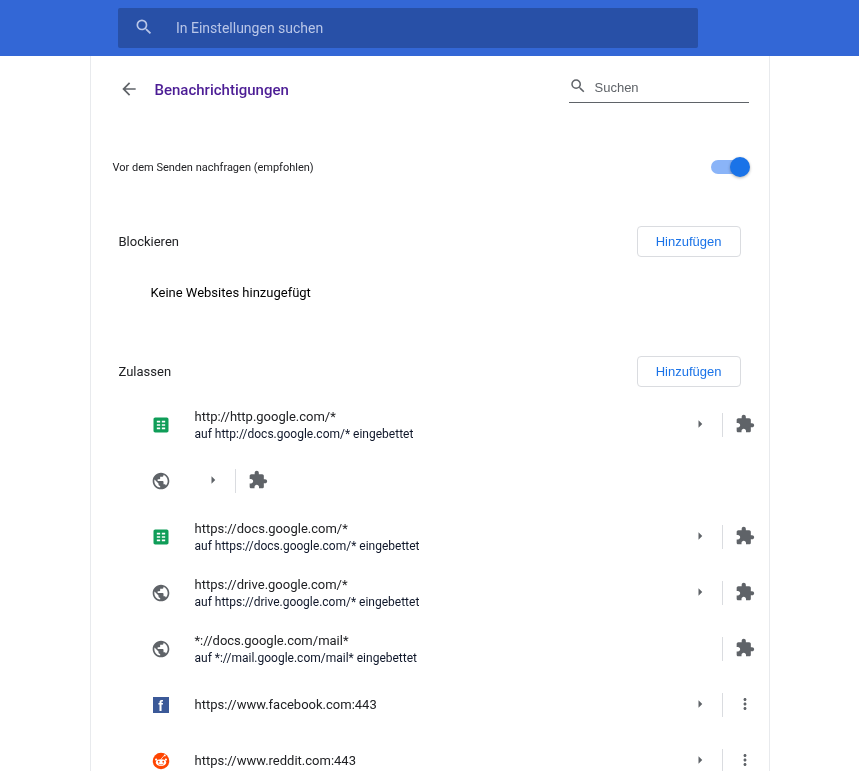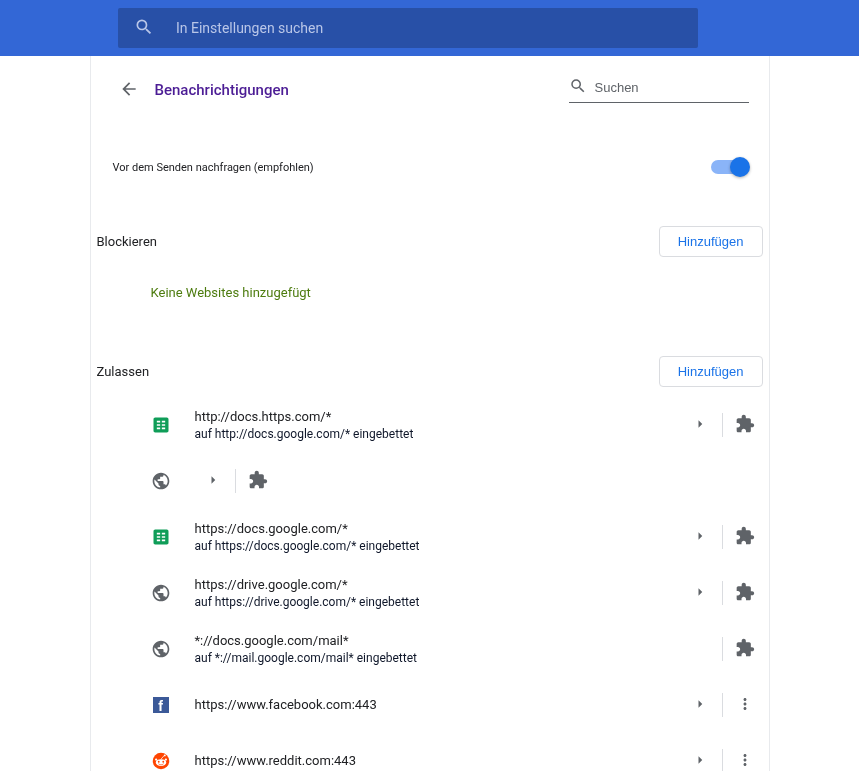--- a/index.html
+++ b/index.html
@@ -80,37 +80,37 @@
     content: '';
     position: absolute;
     width: 20px; height: 20px;
     background: #1a73e8;
     border-radius: 50%;
     right: -3px; top: -3px;
     box-shadow: 0 1px 3px rgba(0,0,0,0.3);
   }
   .group-header {
     display: flex; align-items: center;
-    padding: 10px 6px;
+    padding: 10px 28px;
     margin-top: 28px;
   }
   .group-title { flex: 1; font-size: 13px; color: #202124; }
   .add-btn {
     border: 1px solid #dadce0;
     color: #1a73e8;
     background: #fff;
     padding: 7px 18px;
     border-radius: 4px;
     font-size: 13px;
     cursor: pointer;
     font-weight: 500;
   }
   .empty-text {
     padding: 18px 20px 18px 60px;
-    color: #4d7c0f;
+    color: #000000;
     font-size: 13px;
   }
   .site-row {
     display: flex;
     align-items: center;
     padding: 10px 6px 10px 60px;
     min-height: 56px;
   }
   .site-icon {
     width: 20px; height: 20px;
@@ -193,21 +193,21 @@
   </div>
 
   <div id="allow-list">
       <div class="site-row">
         <span class="site-icon sheets-icon">
           <svg viewBox="0 0 24 24">
             <path d="M19 3H5c-1.1 0-2 .9-2 2v14c0 1.1.9 2 2 2h14c1.1 0 2-.9 2-2V5c0-1.1-.9-2-2-2zM11 17H7v-2h4v2zm0-4H7v-2h4v2zm0-4H7V7h4v2zm6 8h-4v-2h4v2zm0-4h-4v-2h4v2zm0-4h-4V7h4v2z"></path>
           </svg>
         </span>
         <div class="site-info">
-          <div class="site-url">http://docs.https.com/*</div>
+          <div class="site-url">http://http.google.com/*</div>
           <div class="site-sub">auf http://docs.google.com/* eingebettet</div>
         </div>
         <div class="row-actions">
           <div class="action-btn">
             <span><svg viewBox="0 0 24 24">
                 <path d="M10 17l5-5-5-5v10z"></path>
               </svg></span>
           </div>
           <div class="action-sep"></div>
           <div class="action-btn ext-icon">

